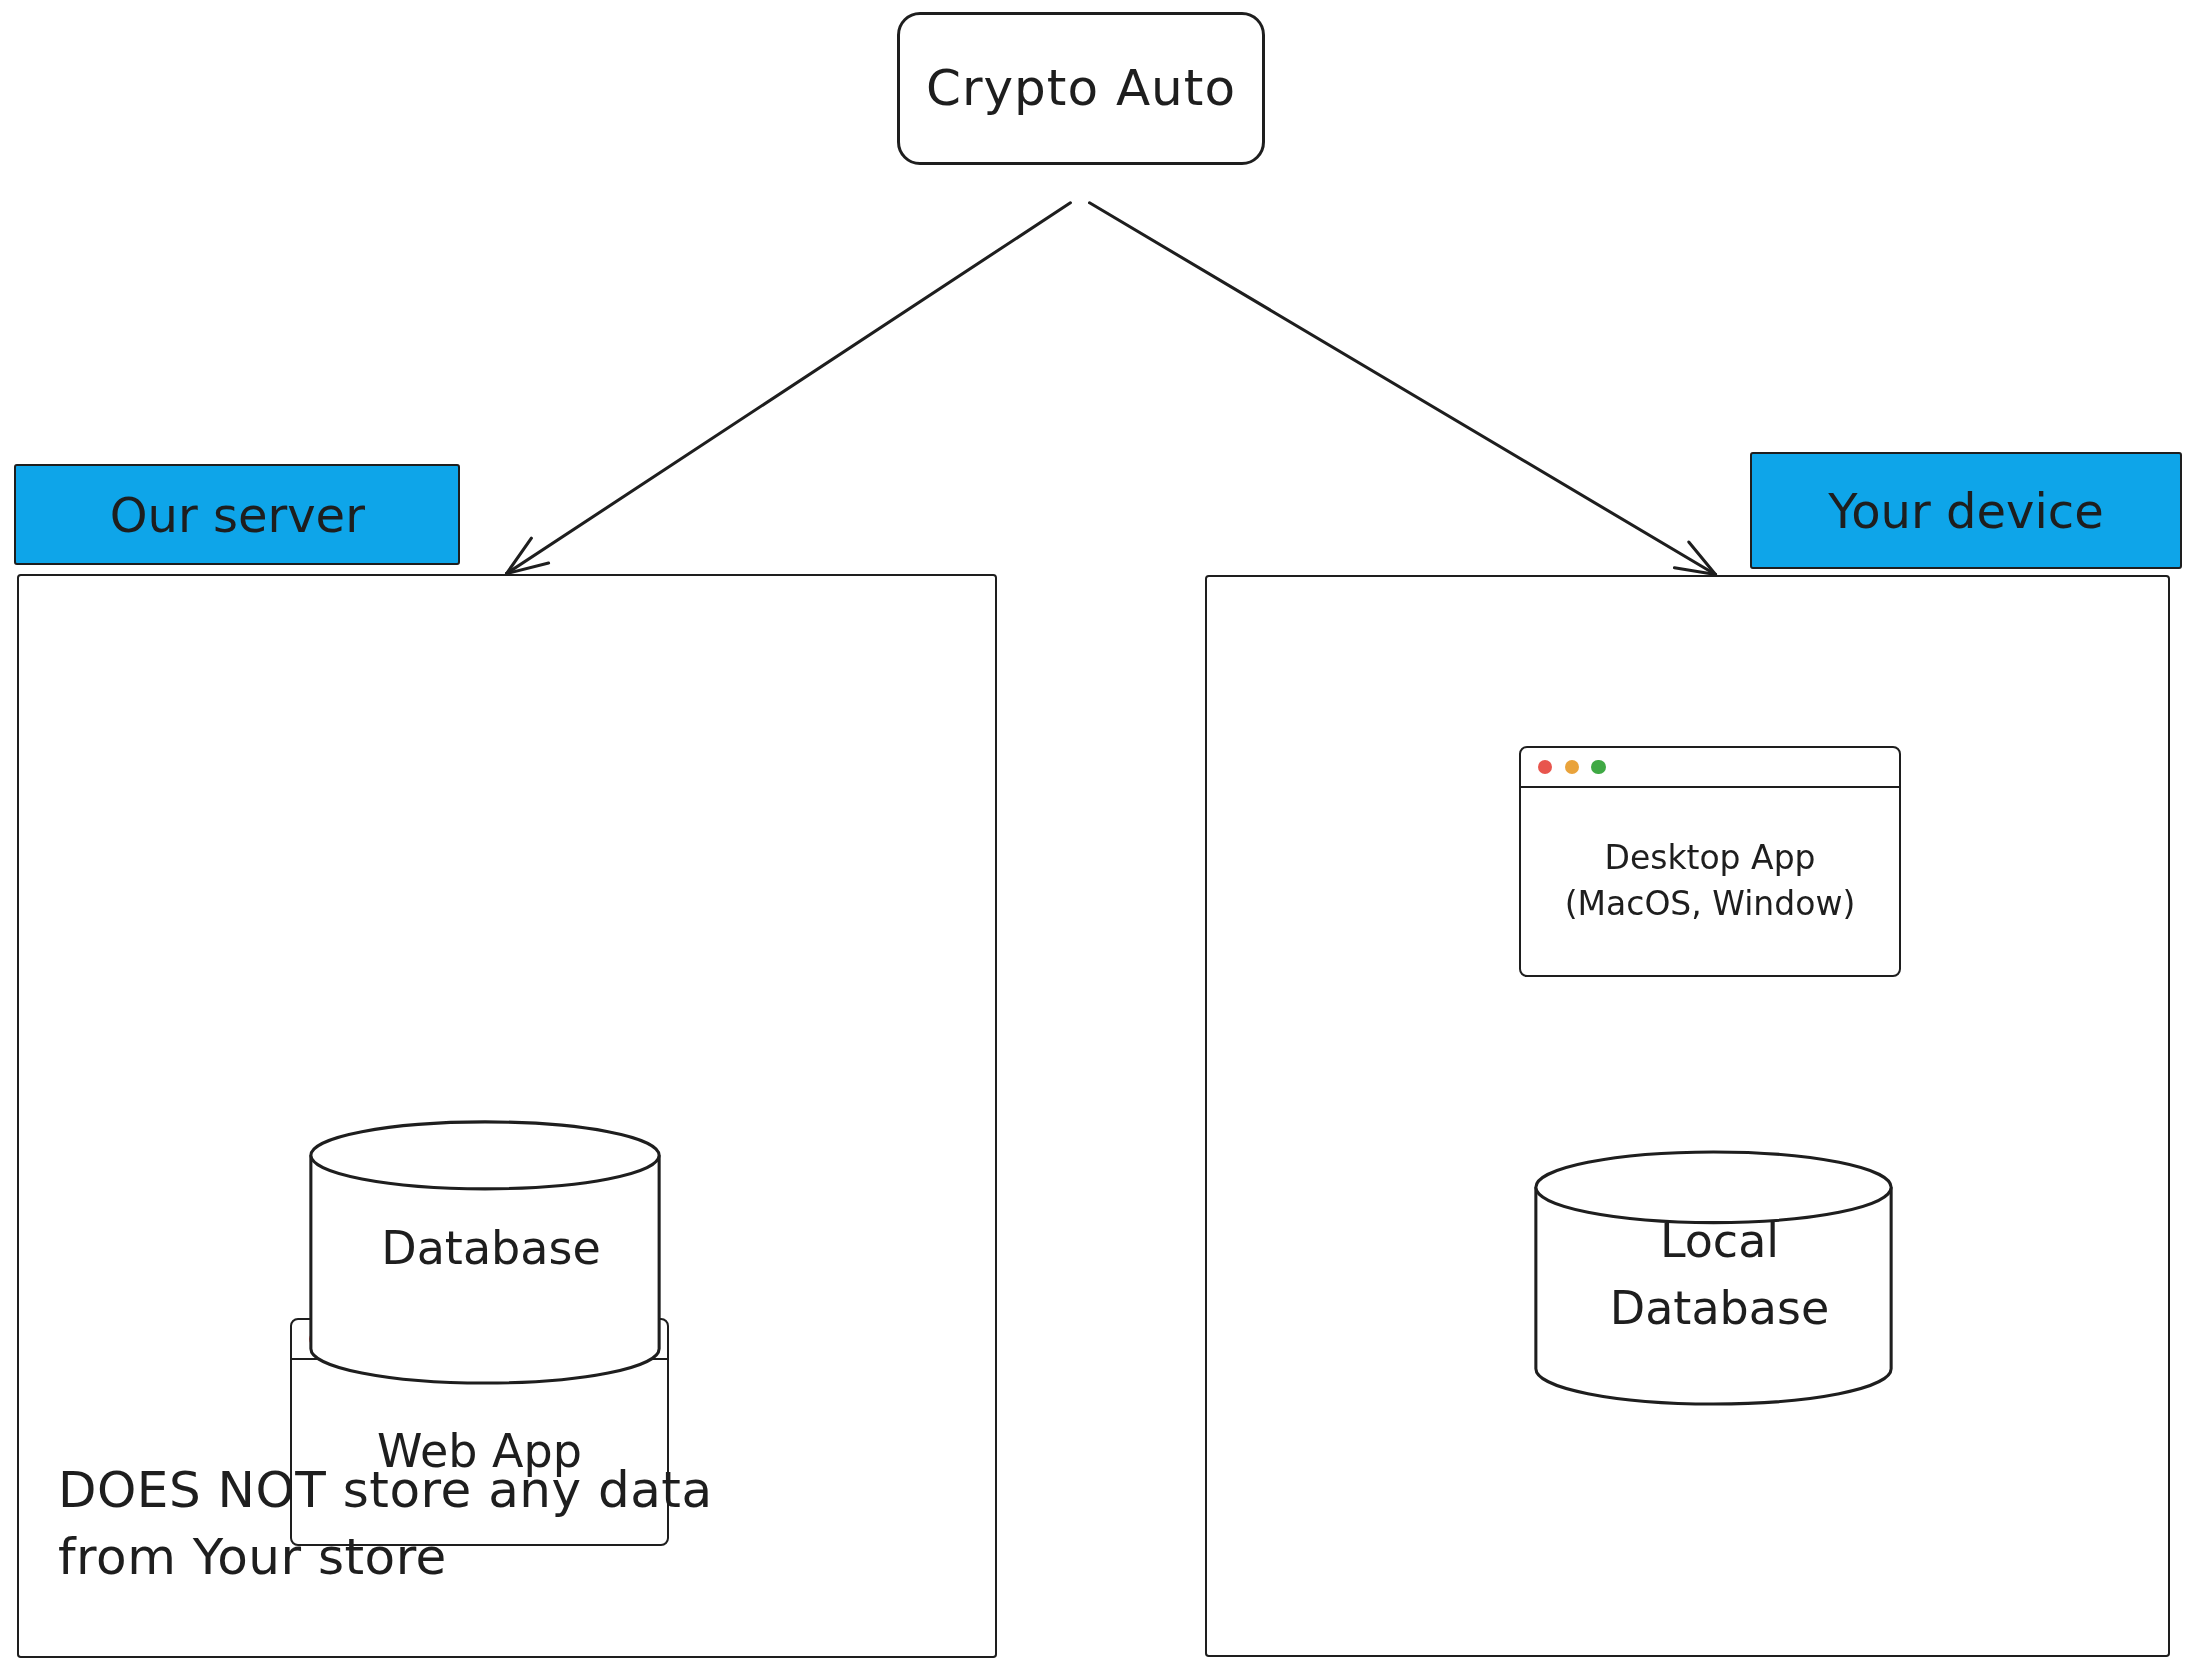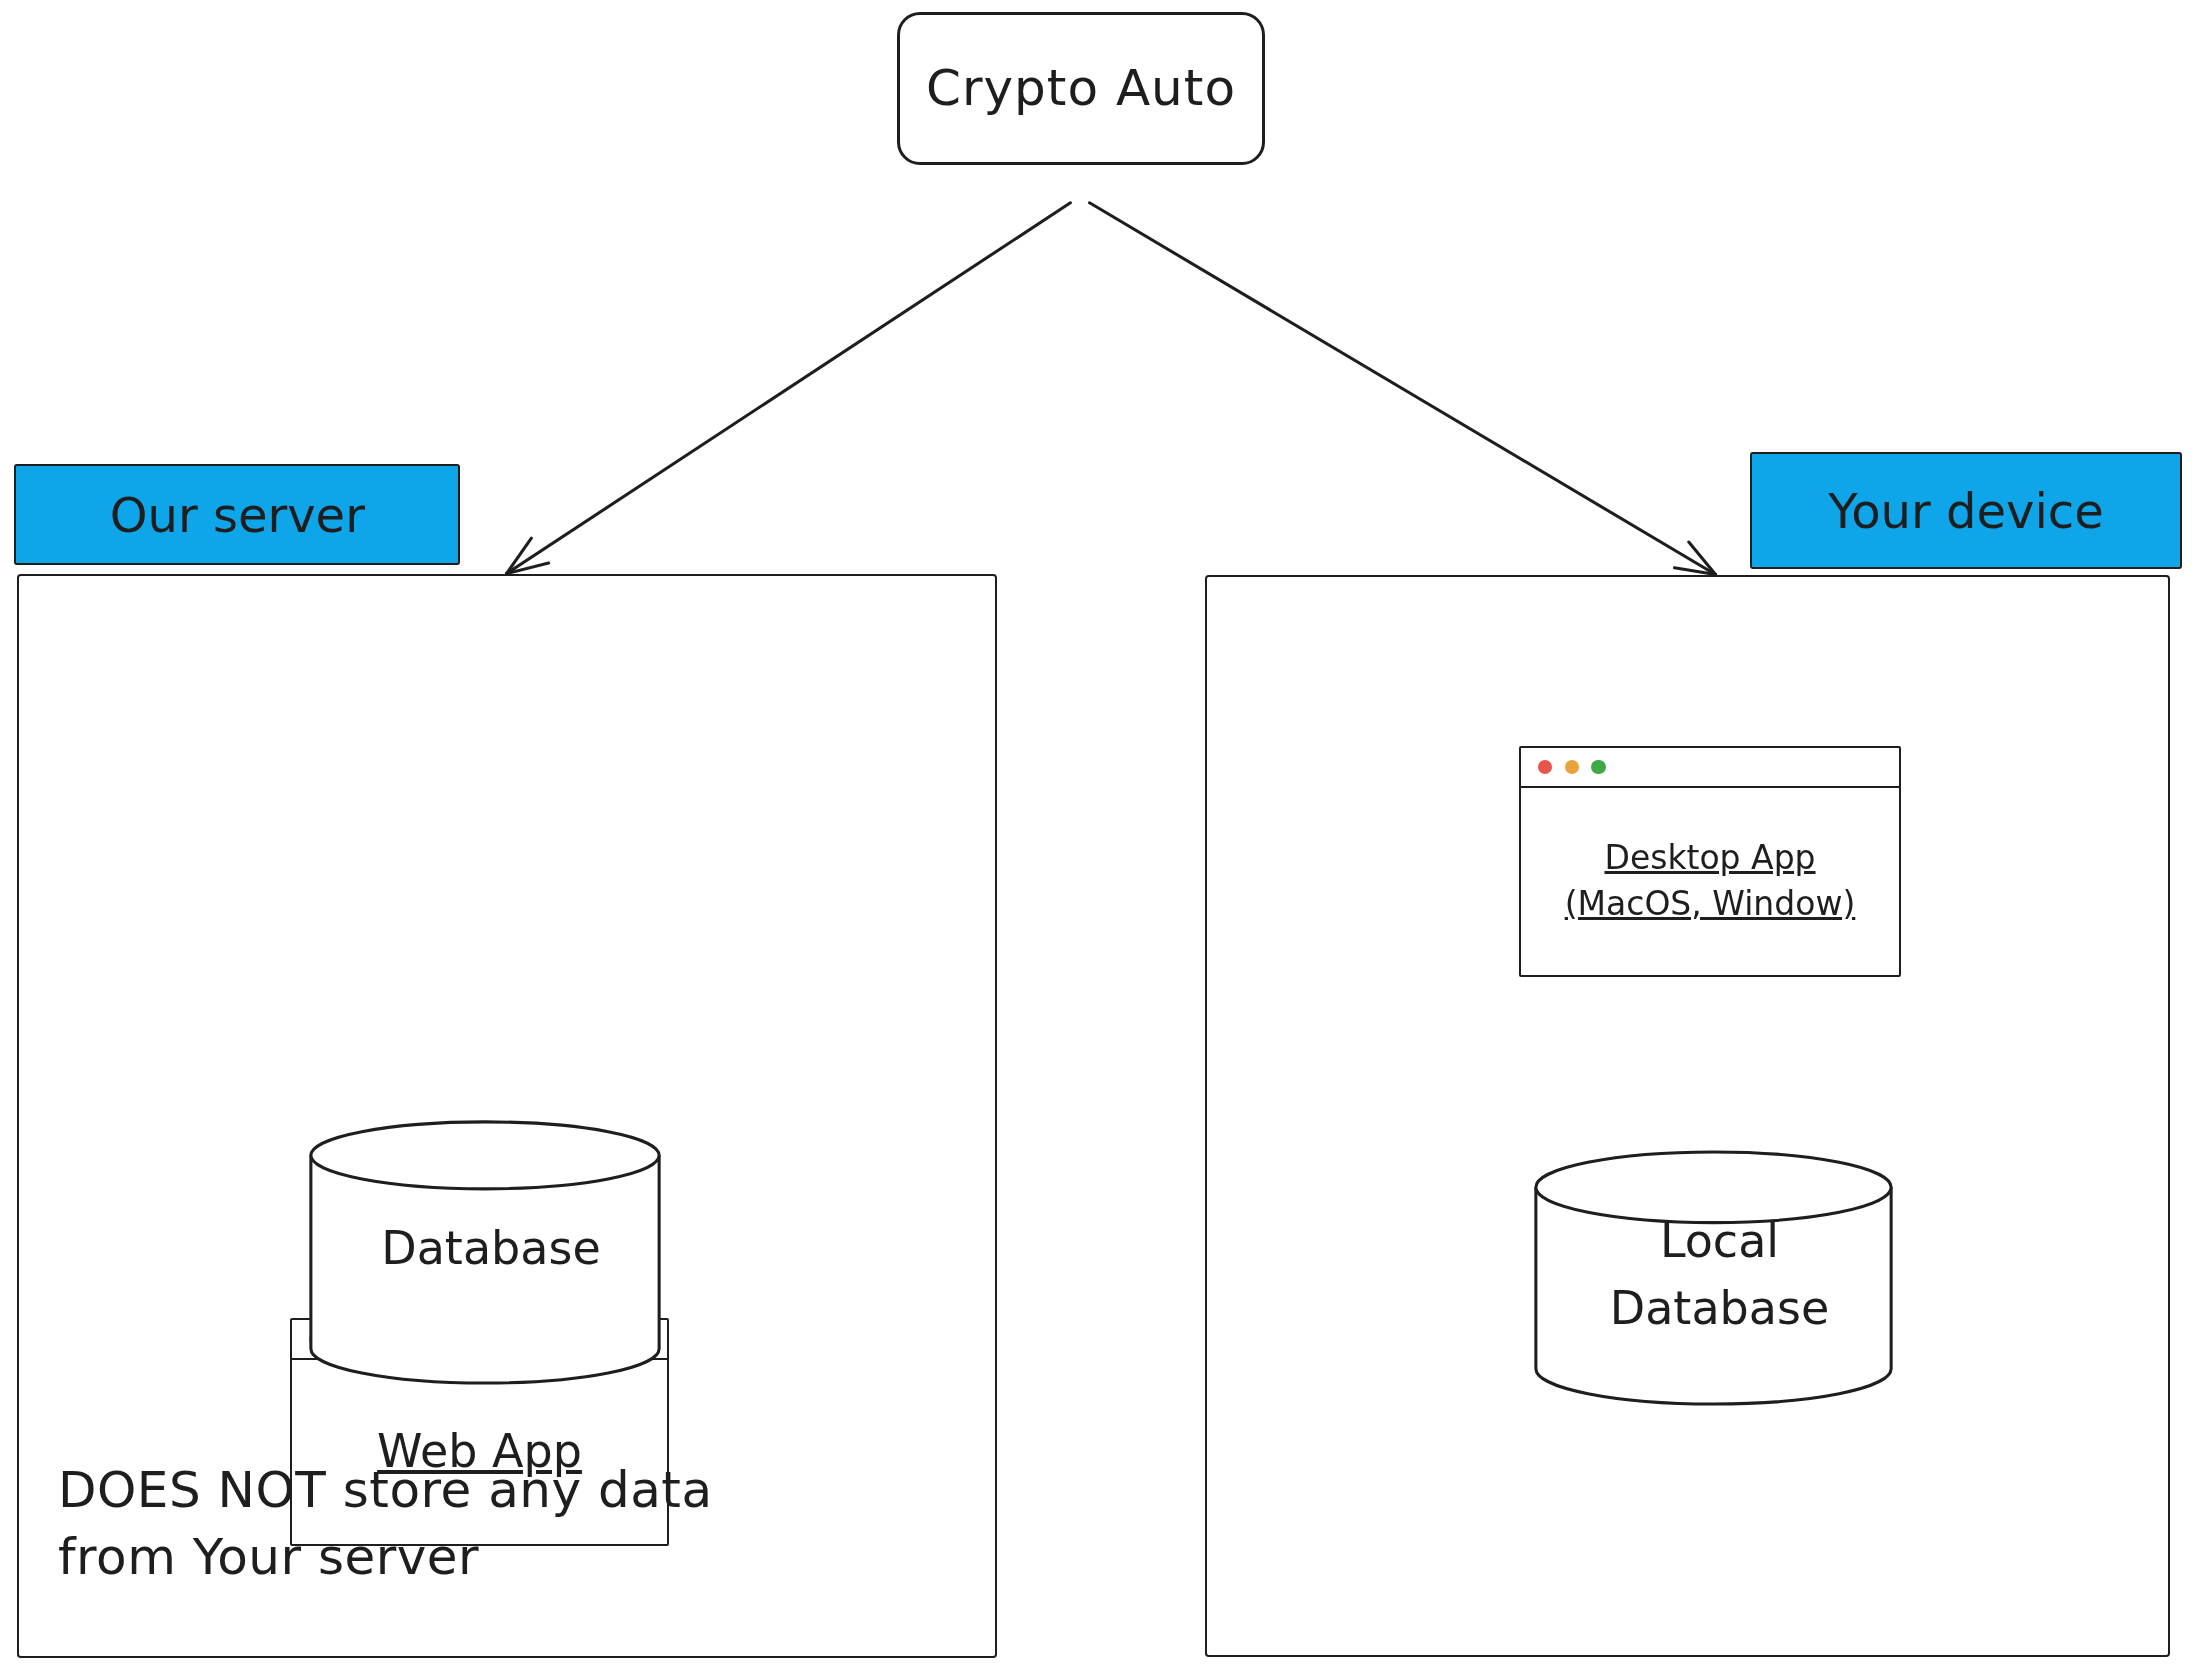--- a/index.html
+++ b/index.html
@@ -71,22 +71,21 @@
     background: #ffffff;
     border-radius: 3.8px;
   }
   .container.left-container  { left: 17px;   top: 574px; width: 980px; height: 1084px; }
   .container.right-container { left: 1205px; top: 575px; width: 965px; height: 1082px; }
 
   .window {
     position: absolute;
     border: 2.9px solid #1e1e1e;
     background: #ffffff;
-    border-radius: 2px;
-    text-decoration: underline;
+    border-radius: 8px;
   }
   .window .titlebar {
     position: relative;
     height: 40px;
     border-bottom: 2.9px solid #1e1e1e;
     display: flex;
     align-items: center;
     padding-left: 17px;
     gap: 12.4px;
   }
@@ -190,21 +189,21 @@
         <g fill="#ffffff" stroke="#1e1e1e" stroke-width="3.2">
           <path d="M 3 38 L 3 240 A 182 36 0 0 0 367 240 L 367 38"></path>
           <ellipse cx="185" cy="38" rx="182" ry="35"></ellipse>
         </g>
       </svg>
       <div class="cyl-label">Database</div>
     </div>
 
     <div class="note">
       <div>DOES NOT store any data</div>
-      <div>from Your server</div>
+      <div>from Your store</div>
     </div>
 
   </div>
 
   <div class="container right-container">
 
     <div class="window desktop-app-window">
       <div class="titlebar">
         <span class="dot" style="background:#e8554d"></span>
         <span class="dot" style="background:#e9a33b"></span>

